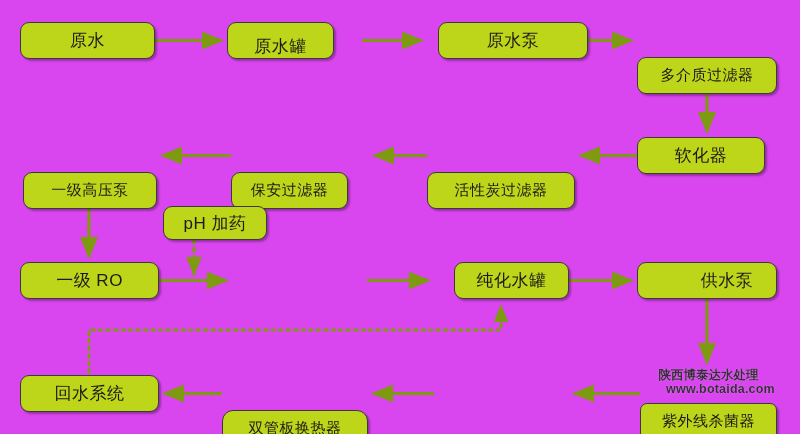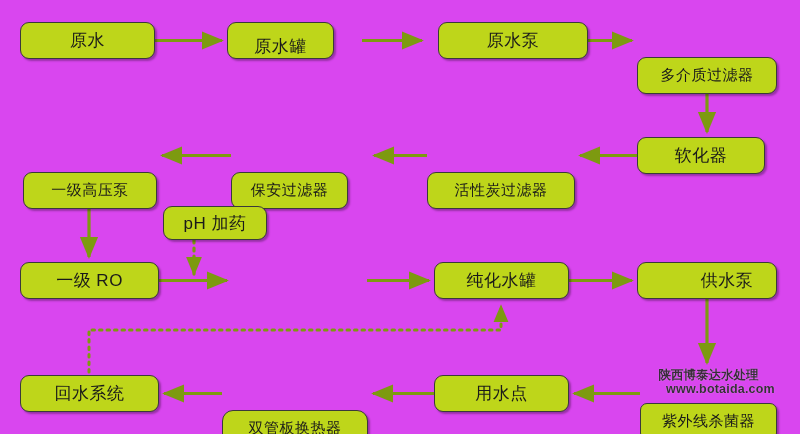--- a/index.html
+++ b/index.html
@@ -134,32 +134,29 @@
     <span>一级高压泵</span>
   </div>
 
   <div class="node" style="left:142px; top:206px; width:104px; height:34px;margin-left:21px;">
     <span>pH 加药</span>
   </div>
 
   <div class="node" style="left:20px; top:262px; width:139px; height:37px;">
     <span>一级 RO</span>
   </div>
-  <div class="node" style="left:434px; top:262px; width:135px; height:37px;">
+  <div class="node" style="left:454px; top:262px; width:115px; height:37px;">
     <span>纯化水罐</span>
   </div>
   <div class="node" style="left:637px; top:262px; width:140px; height:37px;padding-left:40px;">
     <span>供水泵</span>
   </div>
 
   <div class="node small-text" style="left:640px; top:368px; width:137px; height:37px;border-radius:7px;">
     <span>紫外线杀菌器</span>
-  </div>
-  <div class="node" style="left:434px; top:375px; width:135px; height:37px;">
-    <span>用水点</span>
   </div>
   <div class="node small-text" style="left:222px; top:375px; width:146px; height:37px;border-radius:11px;">
     <span>双管板换热器</span>
   </div>
   <div class="node" style="left:20px; top:375px; width:139px; height:37px;align-items:center;">
     <span>回水系统</span>
   </div>
 
   <div class="watermark" style="left:640px; top:368px; width:137px;">
     <div class="wm-line1">陕西博泰达水处理</div>

